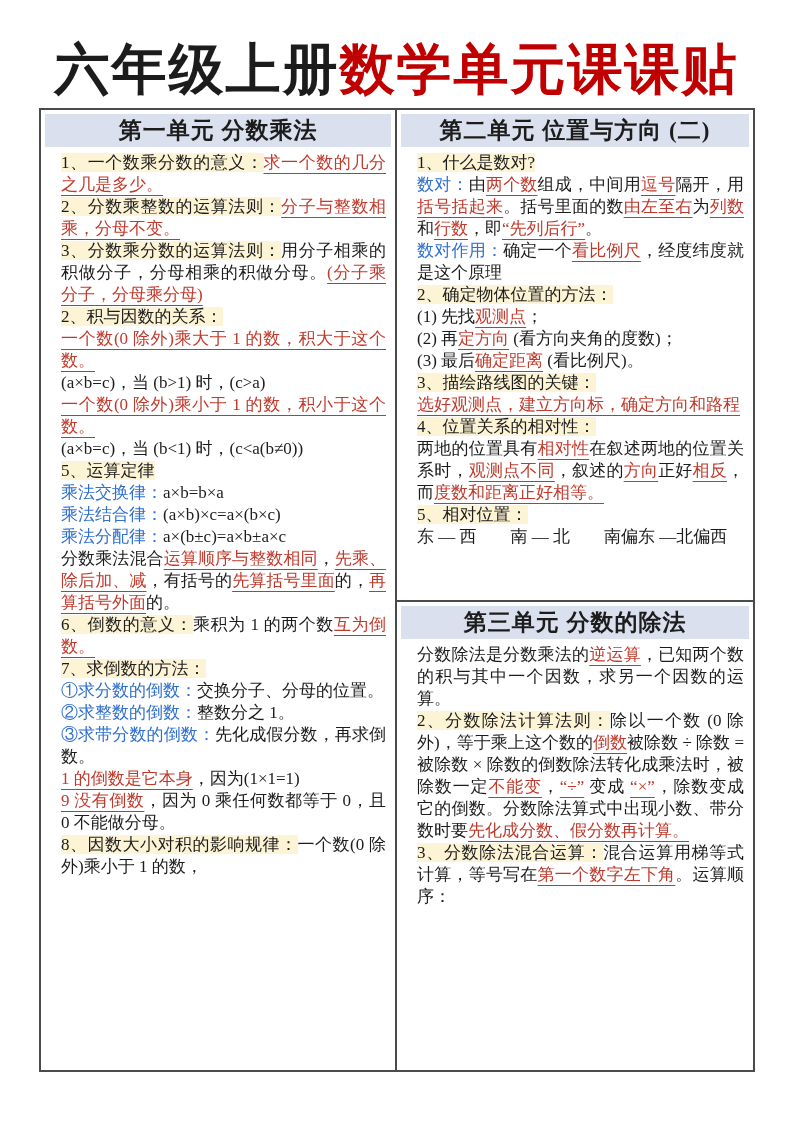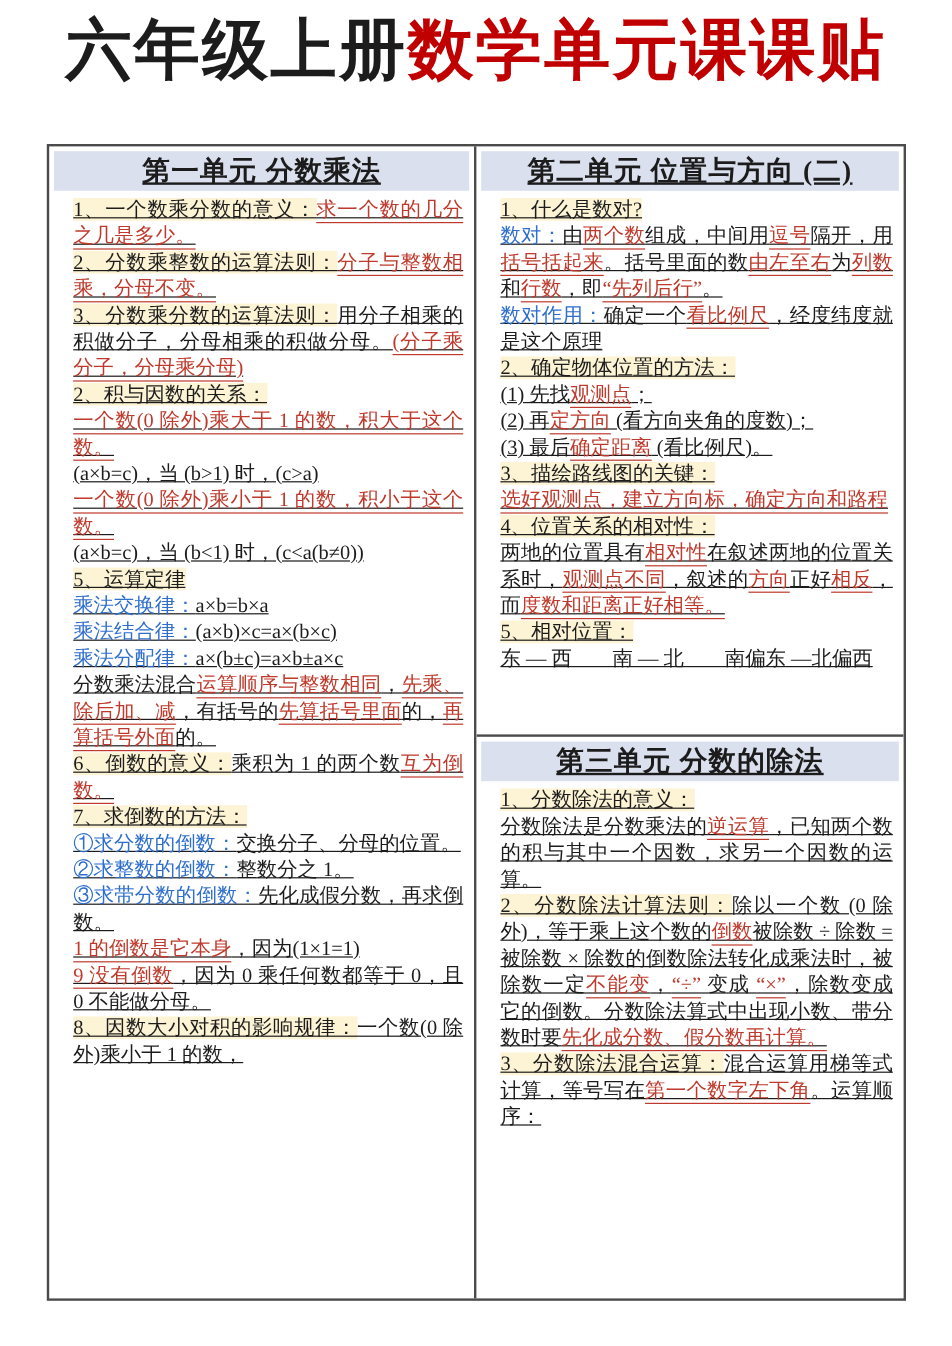--- a/index.html
+++ b/index.html
@@ -12,36 +12,35 @@
     --ink:#1c1c1c;
   }
   *{box-sizing:border-box;}
   html,body{
     margin:0;padding:0;width:793px;height:1122px;overflow:hidden;
     background:#ffffff;
     font-family:"Liberation Serif", serif;
     color:var(--ink);
   }
   .page-title{
-    margin-top:6px;
+    margin-top:34px;
     text-align:center;
     font-size:55px;
     font-weight:900;
     letter-spacing:2px;
     line-height:72px;
     white-space:nowrap;
   }
   .page-title .t-red{color:var(--title-red);}
   .doc{
-    position:absolute;left:39px;top:120px;
+    position:absolute;left:39px;top:108px;
     width:716px;height:964px;
     border:2px solid var(--border);
     display:flex;
     background:#fff;
-    text-decoration:underline;
   }
   .col{width:50%;overflow:hidden;display:flex;flex-direction:column;}
   .col-left{border-right:2px solid var(--border);}
   .sec-unit2{height:492px;border-bottom:2px solid var(--border);overflow:hidden;}
   .sec-unit3{flex:1;overflow:hidden;}
   .sec-header{
     margin:4px 4px 2px 4px;
     background:var(--header-bg);
     text-align:center;
     font-size:23px;
@@ -116,20 +115,19 @@
           <div class="para"><span class="sg sg-r">选好观测点，建立方向标，确定方向和路程</span></div>
           <div class="para"><span class="sg sg-hl">4、位置关系的相对性：</span></div>
           <div class="para"><span class="sg sg-p">两地的位置具有</span><span class="sg sg-r">相对性</span><span class="sg sg-p">在叙述两地的位置关系时，</span><span class="sg sg-r">观测点不同</span><span class="sg sg-p">，叙述的</span><span class="sg sg-r">方向</span><span class="sg sg-p">正好</span><span class="sg sg-r">相反</span><span class="sg sg-p">，而</span><span class="sg sg-r">度数和距离正好相等。</span></div>
           <div class="para"><span class="sg sg-hl">5、相对位置：</span></div>
           <div class="para"><span class="sg sg-p">东 — 西　　南 — 北　　南偏东 —北偏西</span></div>
         </div>
     </section>
     <section class="sec sec-unit3">
       <div class="sec-header">第三单元 分数的除法</div>
       <div class="sec-body">
-          <div class="para"><span class="sg sg-hl">1、分数除法的意义：</span></div>
           <div class="para"><span class="sg sg-p">分数除法是分数乘法的</span><span class="sg sg-r">逆运算</span><span class="sg sg-p">，已知两个数的积与其中一个因数，求另一个因数的运算。</span></div>
           <div class="para"><span class="sg sg-hl">2、分数除法计算法则：</span><span class="sg sg-p">除以一个数 (0 除外)，等于乘上这个数的</span><span class="sg sg-r">倒数</span><span class="sg sg-p">被除数 ÷ 除数 = 被除数 × 除数的倒数除法转化成乘法时，被除数一定</span><span class="sg sg-r">不能变</span><span class="sg sg-p">，</span><span class="sg sg-r">“÷”</span><span class="sg sg-p"> 变成 </span><span class="sg sg-r">“×”</span><span class="sg sg-p">，除数变成它的倒数。分数除法算式中出现小数、带分数时要</span><span class="sg sg-r">先化成分数、假分数再计算。</span></div>
           <div class="para"><span class="sg sg-hl">3、分数除法混合运算：</span><span class="sg sg-p">混合运算用梯等式计算，等号写在</span><span class="sg sg-r">第一个数字左下角</span><span class="sg sg-p">。运算顺序：</span></div>
         </div>
     </section>
   </div>
 </div>
 
 </body></html>

